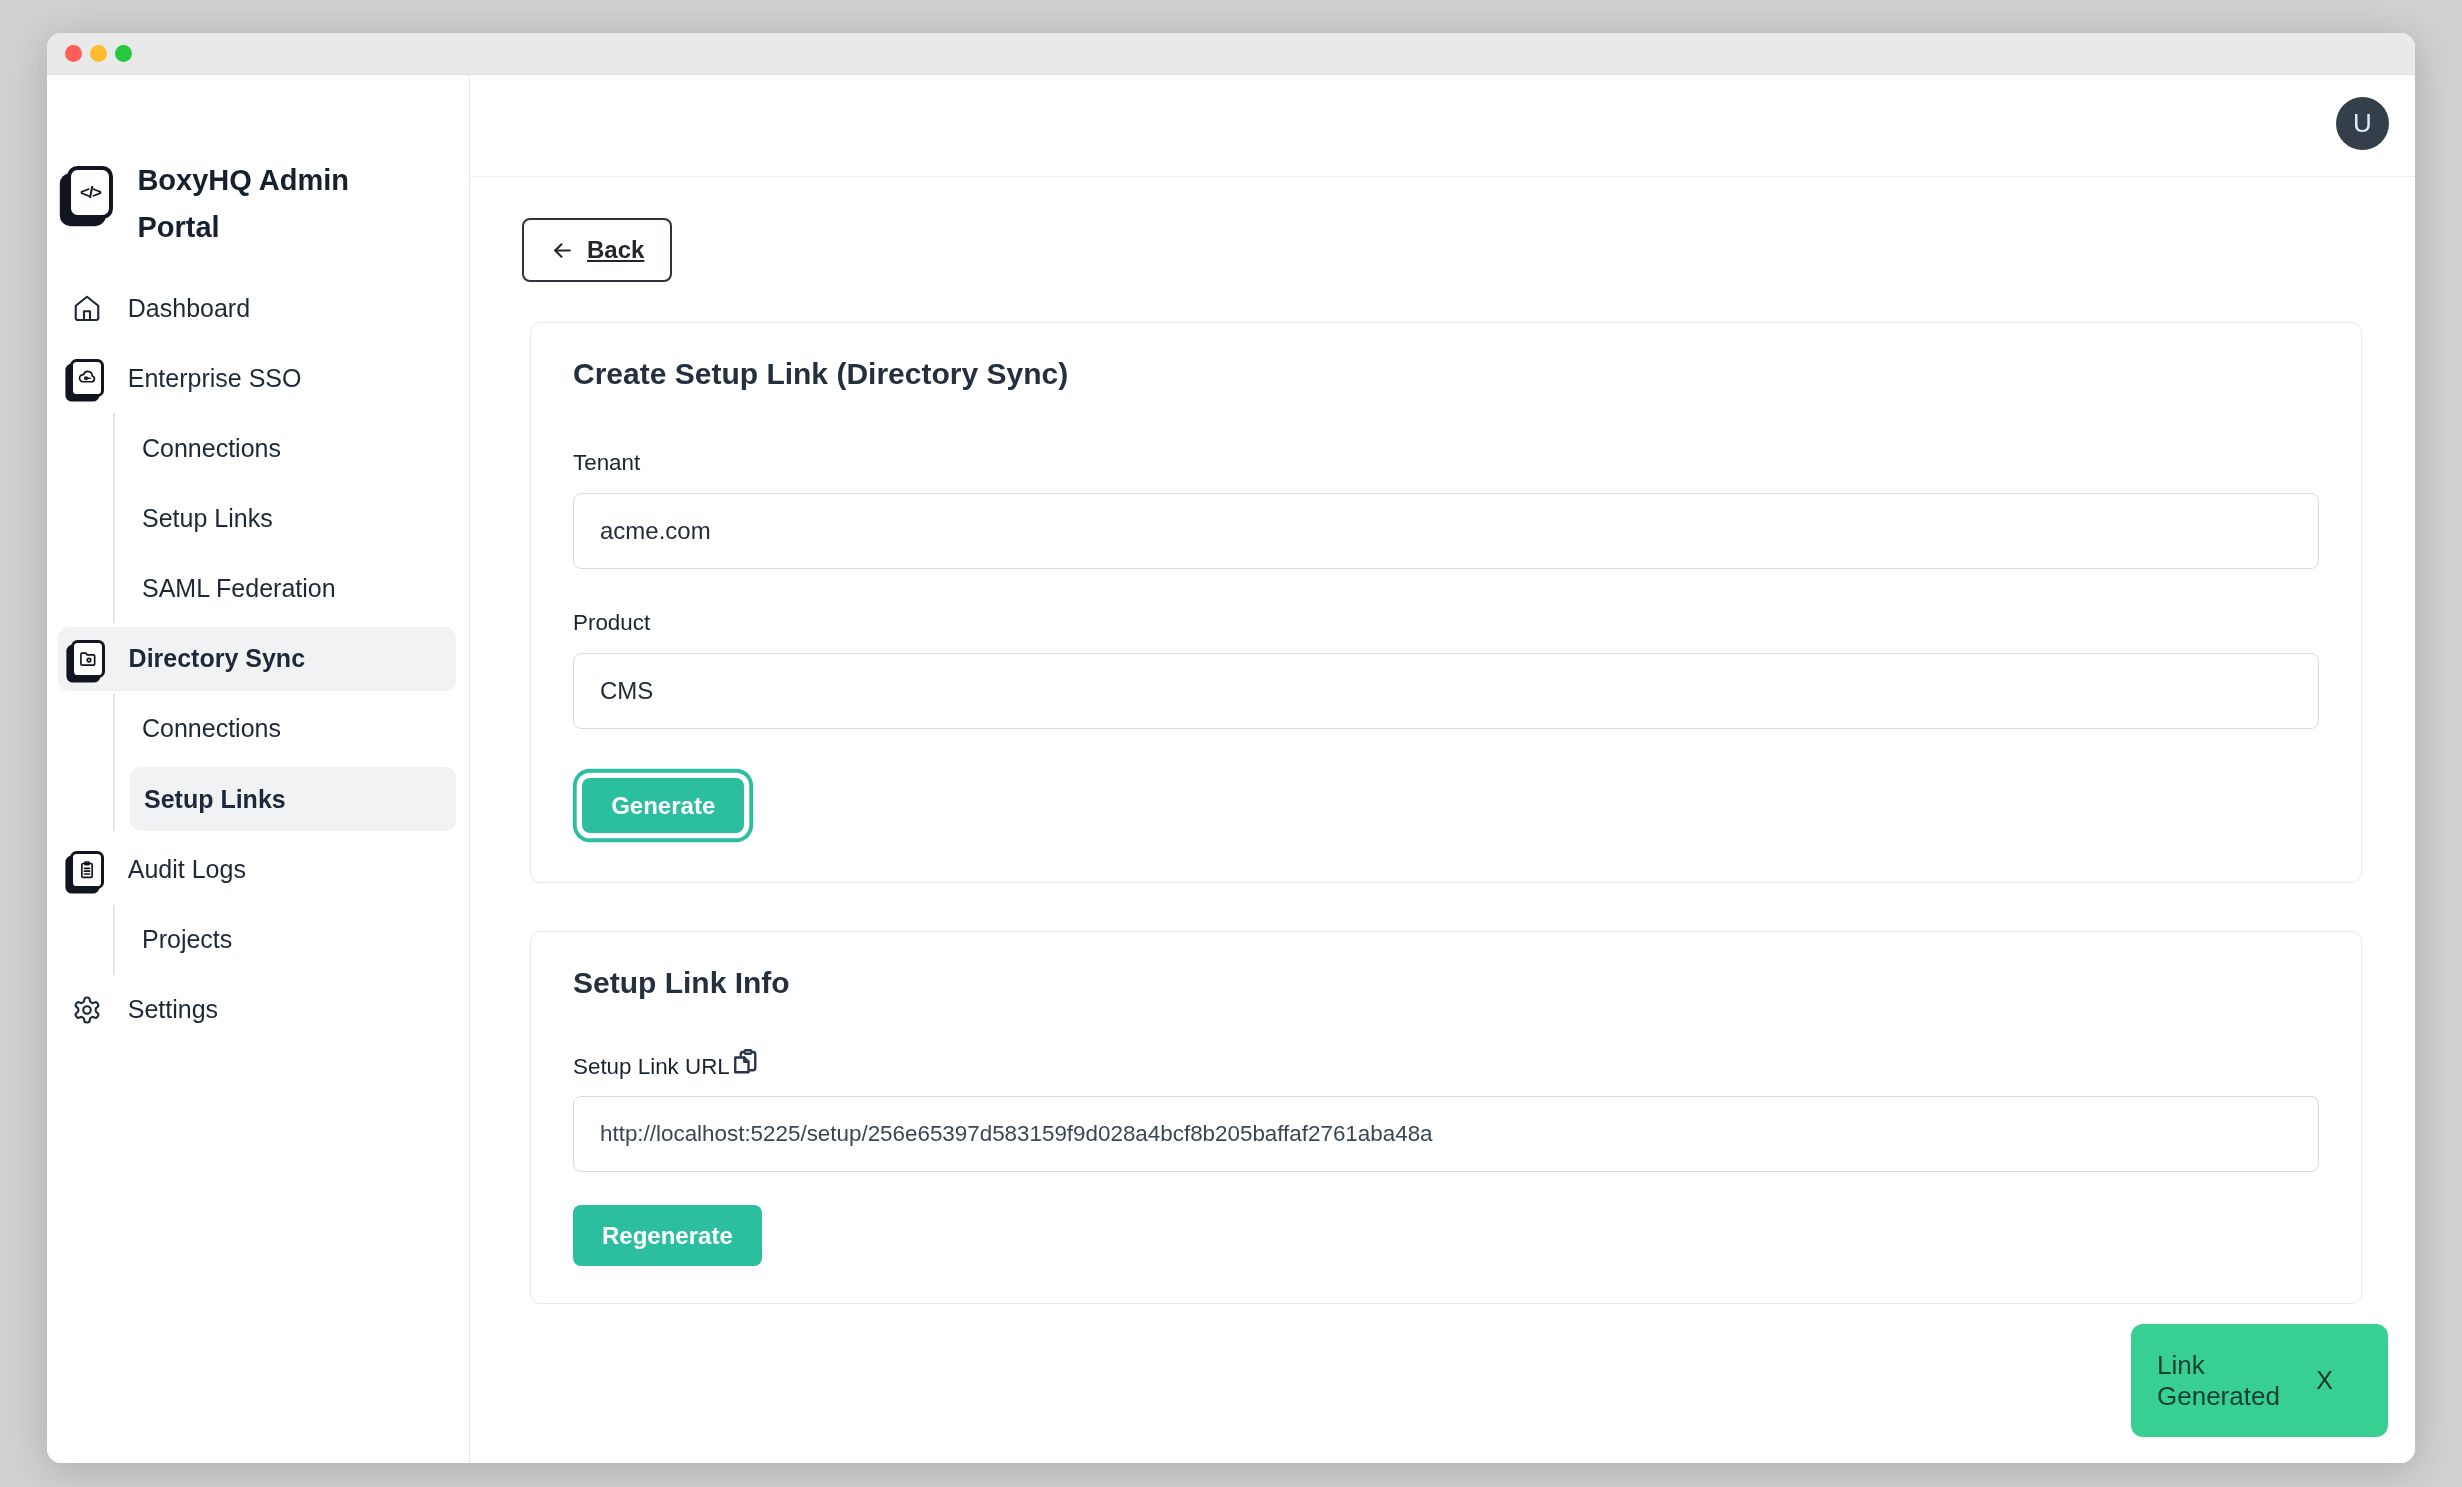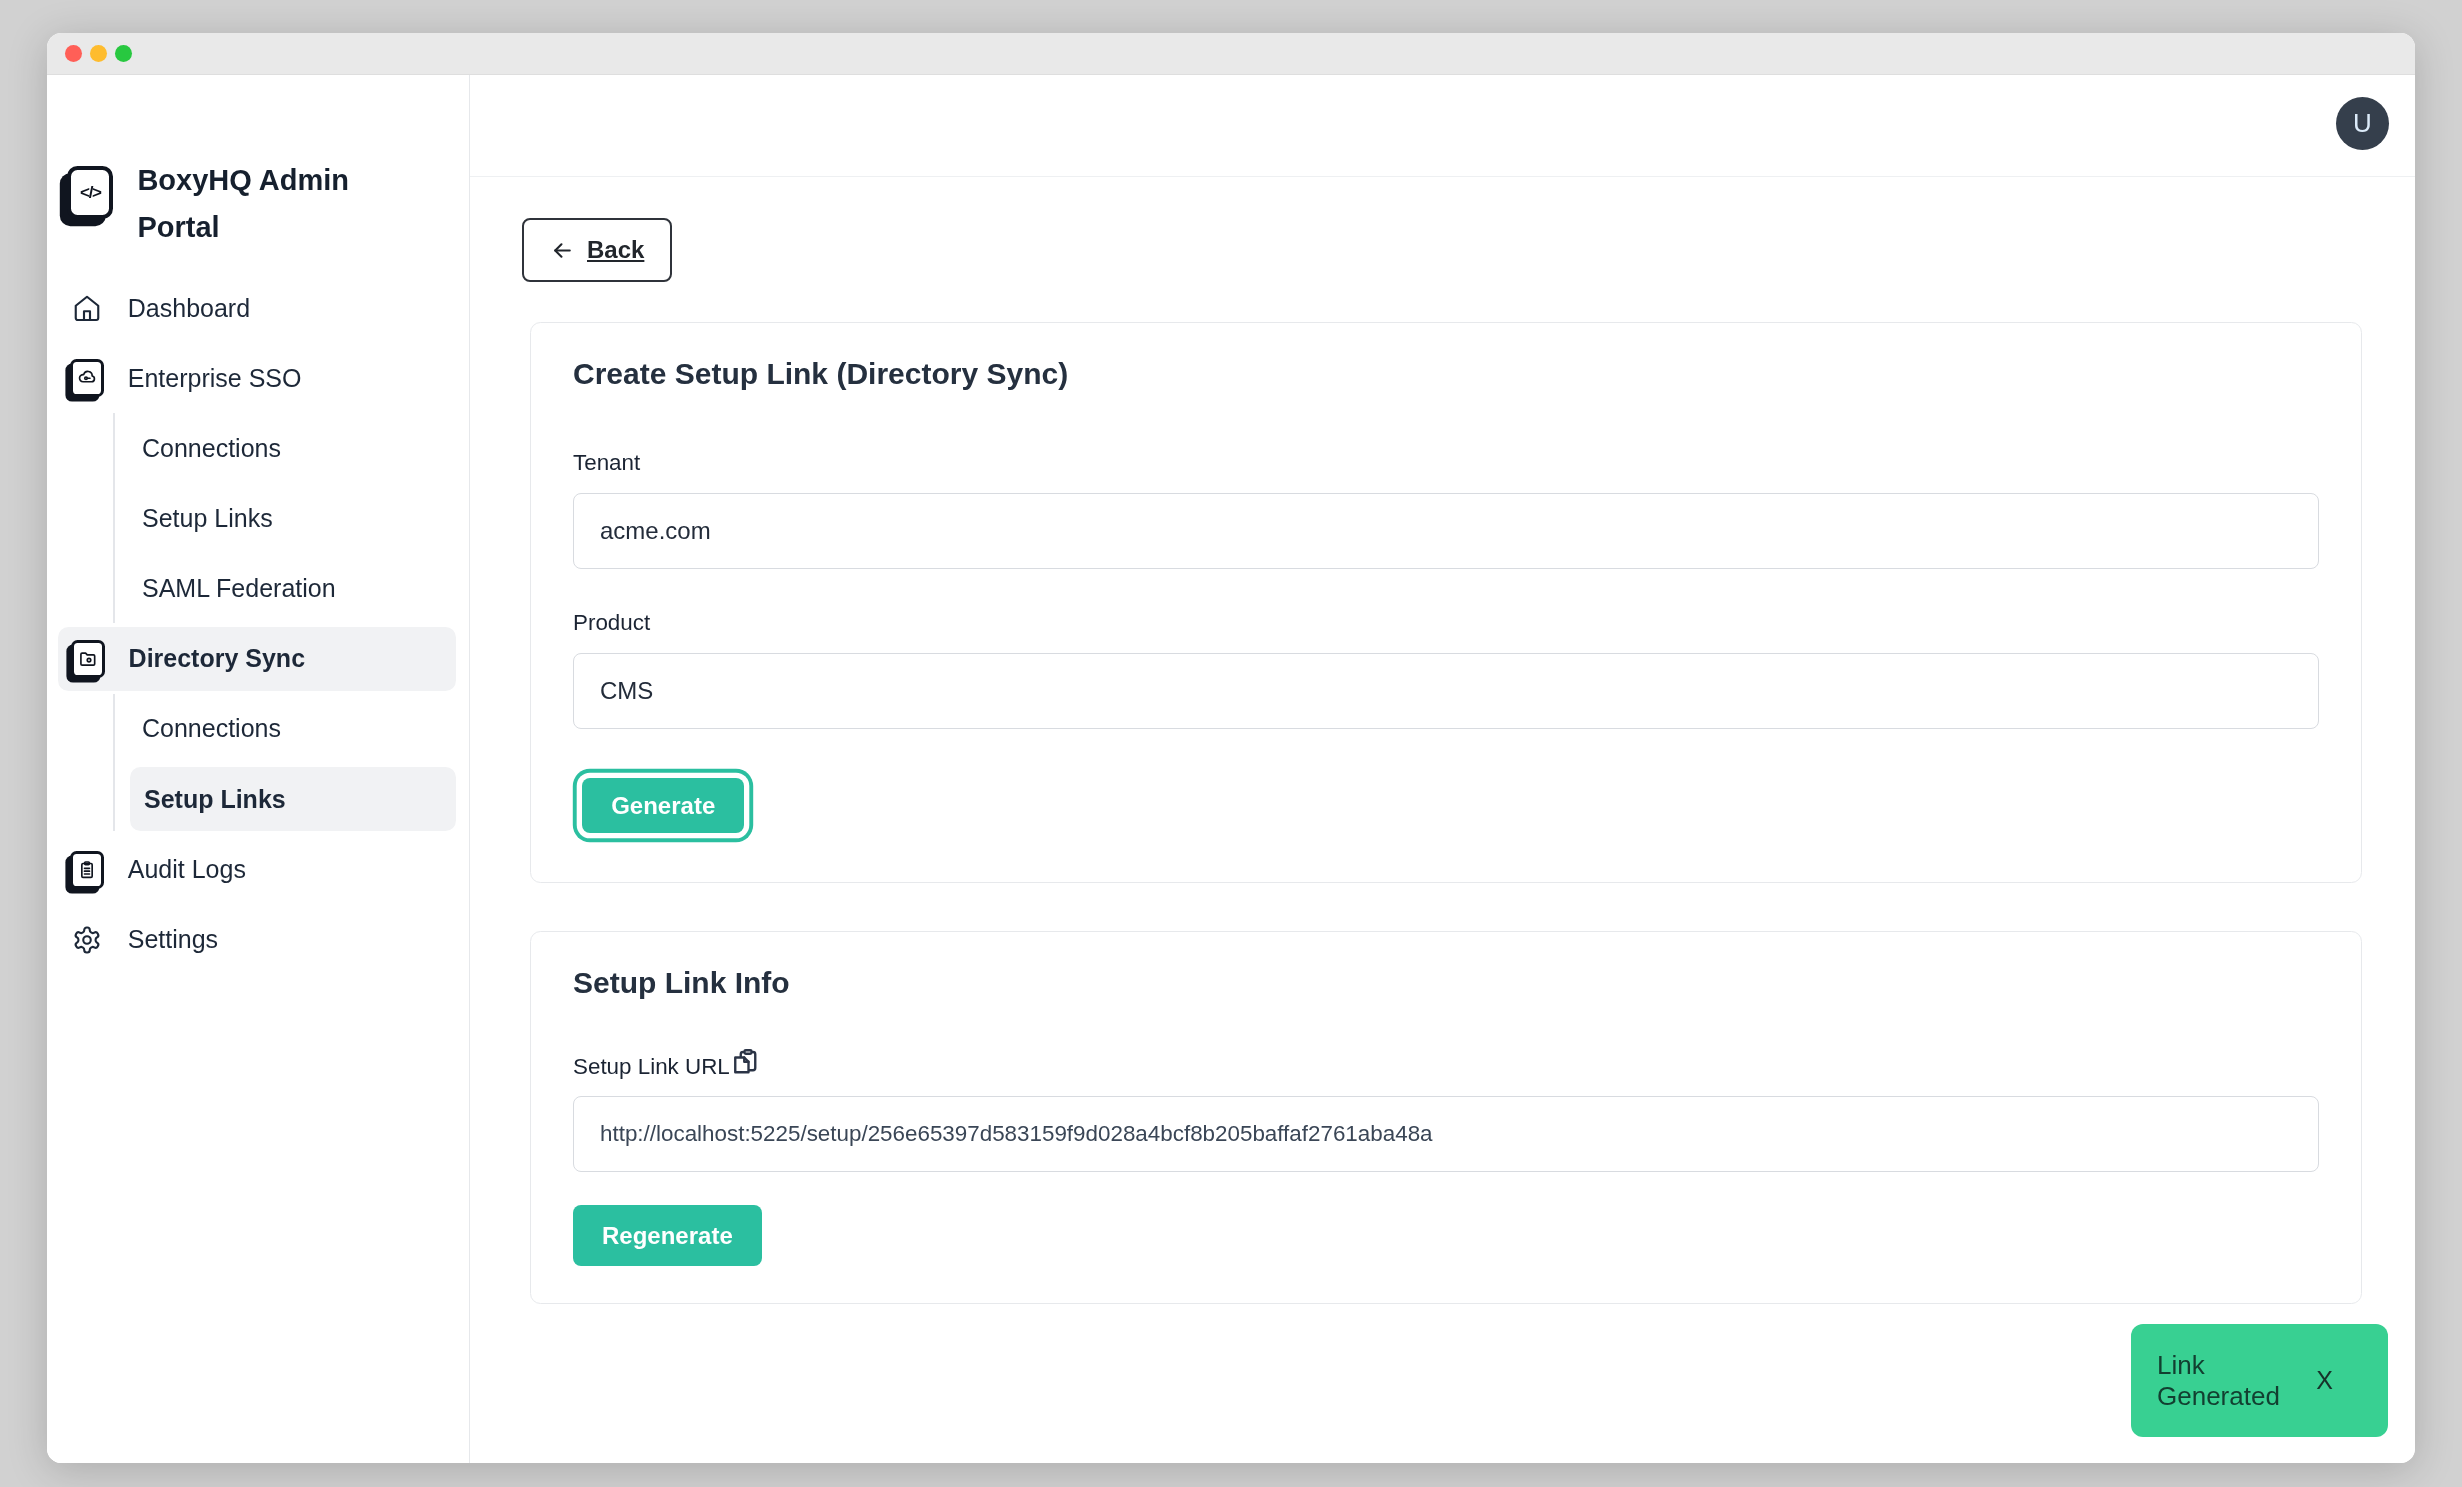--- a/index.html
+++ b/index.html
@@ -209,20 +209,25 @@
                 <svg width="20" height="20" viewBox="0 0 24 24" fill="none" stroke="currentColor" stroke-width="2" stroke-linecap="round" stroke-linejoin="round">
                   <rect x="5.8" y="4.2" width="12.4" height="16.6" rx="1.4"></rect>
                   <rect x="9.2" y="2.4" width="5.6" height="3.2" rx="1"></rect>
                   <path d="M9 10h6M9 13.4h6M9 16.8h6"></path>
                 </svg>
               </span>
             </span>
             <span>Audit Logs</span>
           </div>
 
+          <div class="nav-group">
+            <div class="nav-item">
+              <span>Projects</span>
+            </div>
+          </div>
 
           <div class="nav-item top">
             <span class="icon-slot">
               <svg width="30" height="30" viewBox="0 0 24 24" fill="none" stroke="currentColor" stroke-width="1.7" stroke-linecap="round" stroke-linejoin="round">
                 <path d="M12.22 2h-.44a2 2 0 0 0-2 2v.18a2 2 0 0 1-1 1.73l-.43.25a2 2 0 0 1-2 0l-.15-.08a2 2 0 0 0-2.73.73l-.22.38a2 2 0 0 0 .73 2.73l.15.1a2 2 0 0 1 1 1.72v.51a2 2 0 0 1-1 1.74l-.15.09a2 2 0 0 0-.73 2.73l.22.38a2 2 0 0 0 2.73.73l.15-.08a2 2 0 0 1 2 0l.43.25a2 2 0 0 1 1 1.73V20a2 2 0 0 0 2 2h.44a2 2 0 0 0 2-2v-.18a2 2 0 0 1 1-1.73l.43-.25a2 2 0 0 1 2 0l.15.08a2 2 0 0 0 2.73-.73l.22-.39a2 2 0 0 0-.73-2.73l-.15-.08a2 2 0 0 1-1-1.74v-.5a2 2 0 0 1 1-1.74l.15-.09a2 2 0 0 0 .73-2.73l-.22-.38a2 2 0 0 0-2.73-.73l-.15.08a2 2 0 0 1-2 0l-.43-.25a2 2 0 0 1-1-1.73V4a2 2 0 0 0-2-2z"></path>
                 <circle cx="12" cy="12" r="3"></circle>
               </svg>
             </span>
             <span>Settings</span>
           </div>

